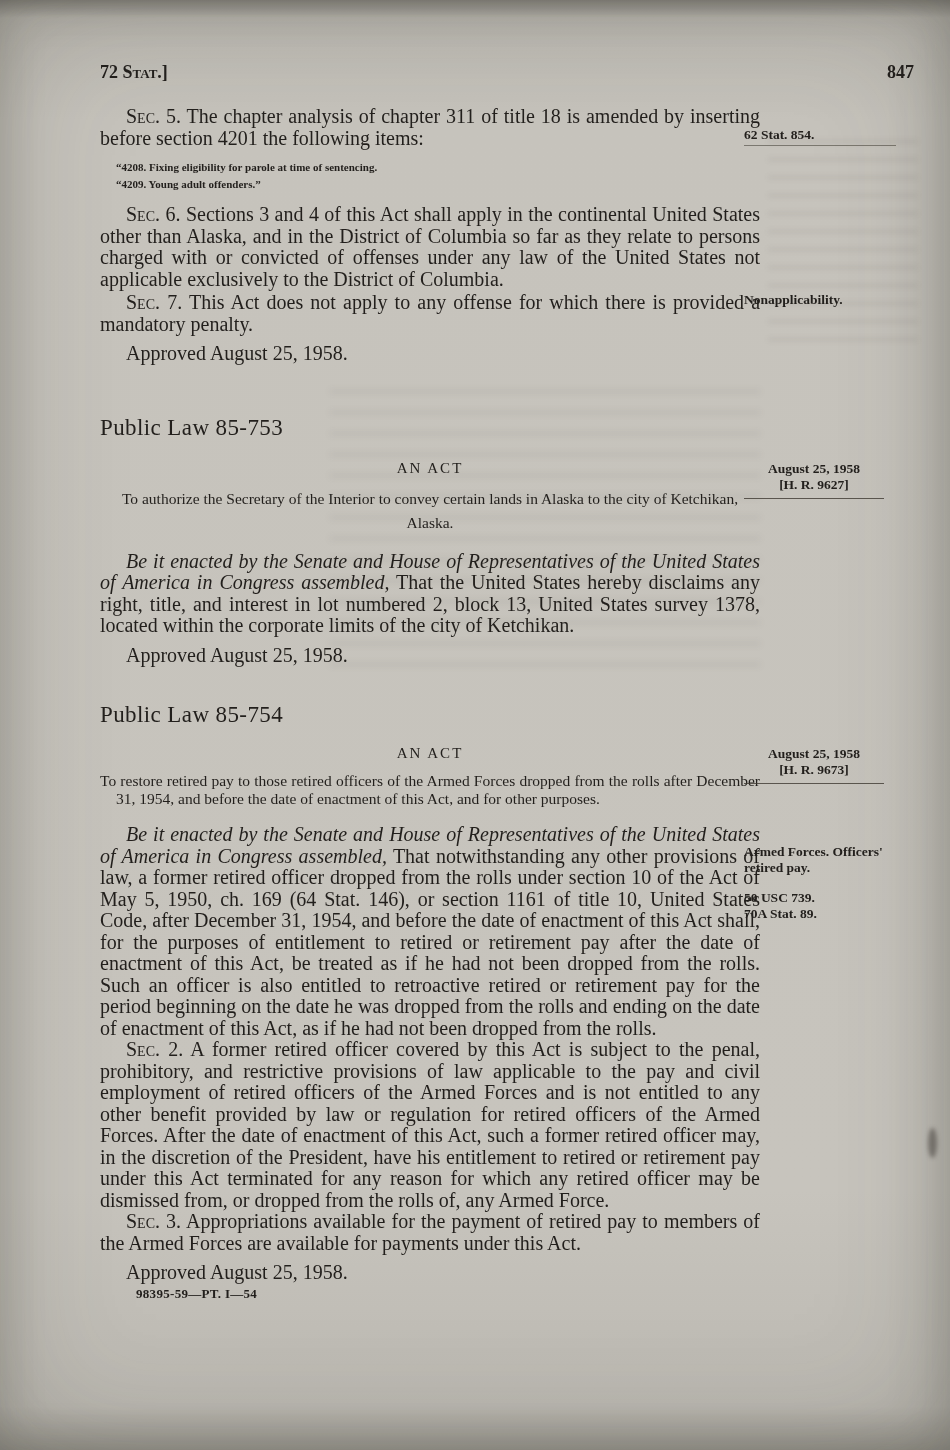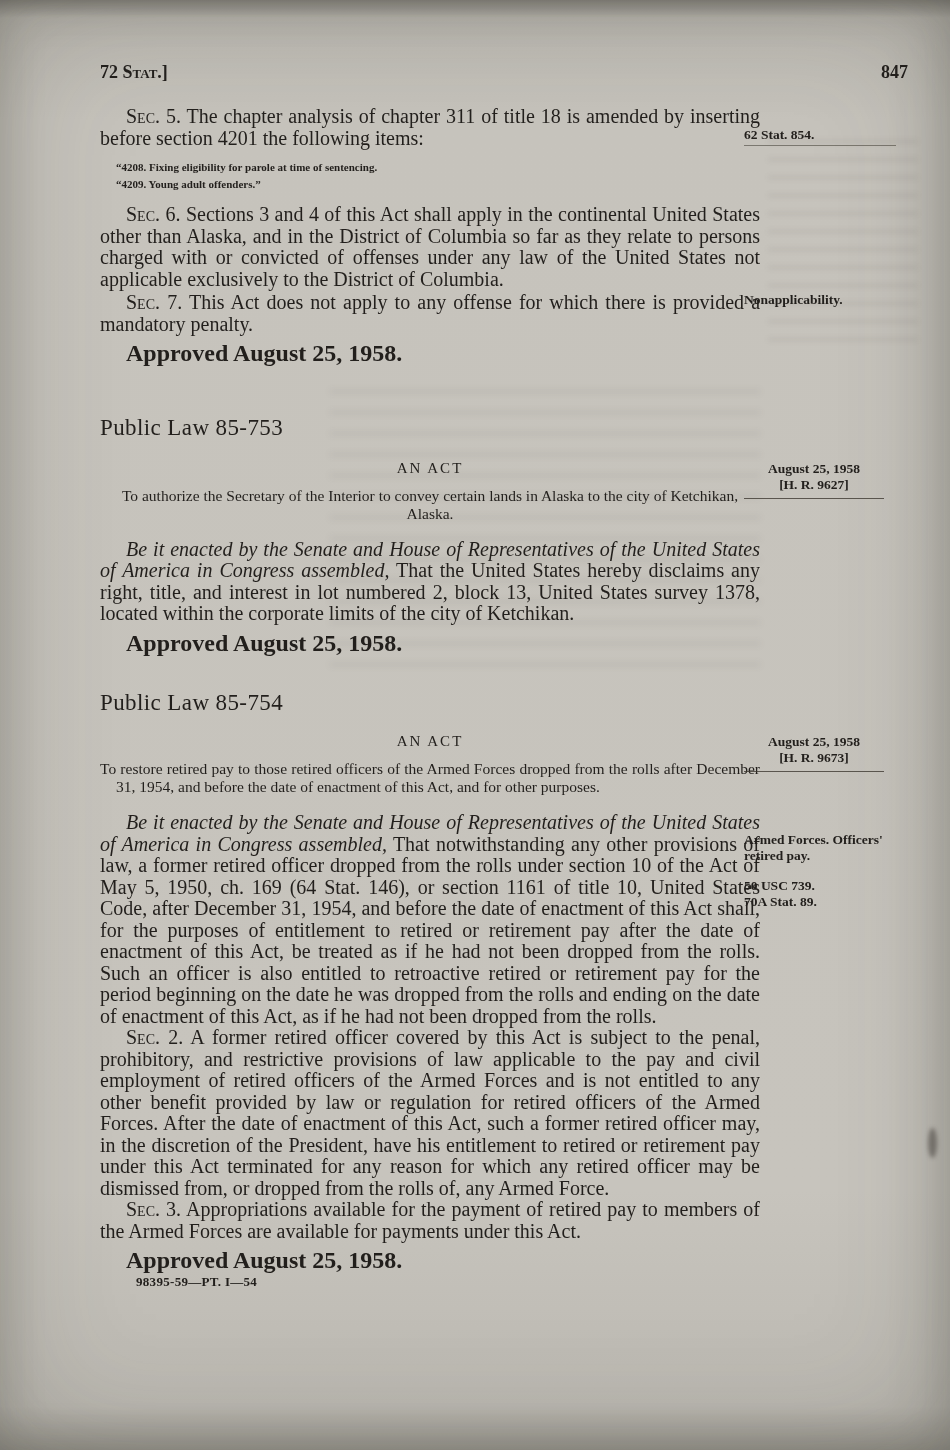--- a/index.html
+++ b/index.html
@@ -20,49 +20,49 @@
   .ghost-a { top: 390px; left: 330px; width: 430px; height: 290px;
     background: repeating-linear-gradient(180deg, rgba(72,66,58,.10) 0 3px, transparent 3px 21px);
     filter: blur(3px); }
   .ghost-b { top: 140px; left: 768px; width: 150px; height: 210px;
     background: repeating-linear-gradient(180deg, rgba(72,66,58,.09) 0 3px, transparent 3px 18px);
     filter: blur(2.5px); }
   .smudge { position: absolute; top: 1128px; left: 928px; width: 9px; height: 30px;
     background: rgba(44,41,36,.45); border-radius: 50%; filter: blur(2px); }
 
   .running-head {
-    position: absolute; top: 62px; left: 100px; right: 42px; height: 24px;
+    position: absolute; top: 62px; left: 100px; right: 36px; height: 24px;
     font-weight: bold; font-size: 18px;
   }
   .rh-left  { position: absolute; left: 0; top: 0; }
   .rh-center{ position: absolute; left: 0; top: 0; width: 660px; text-align: center; letter-spacing: .3px; }
   .rh-right { position: absolute; right: 0; top: 0; }
 
   .text-col { position: absolute; top: 106px; left: 100px; width: 660px; }
 
   .rel { position: relative; }
   p.body {
     font-size: 20px; line-height: 21.5px; text-align: justify;
   }
   .indent { text-indent: 26px; }
   .sc { font-variant: small-caps; }
 
   .items { margin: 10px 0 8px 16px; font-size: 11px; line-height: 16.5px; font-weight: bold; }
   .sec6 { margin-top: 12px; }
   .sec7 { margin-top: 2px; }
 
-  .approved { margin-top: 8px; font-size: 24px; line-height: 21.5px; font-weight: bold; text-indent: 26px; }
+  .approved { margin-top: 8px; font-size: 20px; line-height: 21.5px; font-weight: normal; text-indent: 26px; }
 
   .pl-heading { margin-top: 50px; font-size: 23px; font-weight: normal; letter-spacing: .4px; }
   .pl-heading.second { margin-top: 36px; }
 
   .act-head { margin-top: 18px; }
   .act-head.second { margin-top: 16px; }
   .an-act { text-align: center; width: 660px; font-size: 15px; letter-spacing: 2px; line-height: 18px; }
-  .purpose-center { margin-top: 10px; font-size: 15.5px; line-height: 18px; text-align: center; }
+  .purpose-center { margin-top: 10px; font-size: 15.5px; line-height: 24px; text-align: center; }
   .purpose-hang { margin-top: 10px; font-size: 15.5px; line-height: 18px; text-align: justify;
     padding-left: 16px; text-indent: -16px; }
 
   .enacted { margin-top: 16px; }
   .enacted-753 { margin-top: 16px; }
 
   
   .note {
     position: absolute; left: 644px; width: 152px;
     font-size: 13.5px; line-height: 16px; font-weight: bold; text-align: left; text-indent: 0;

